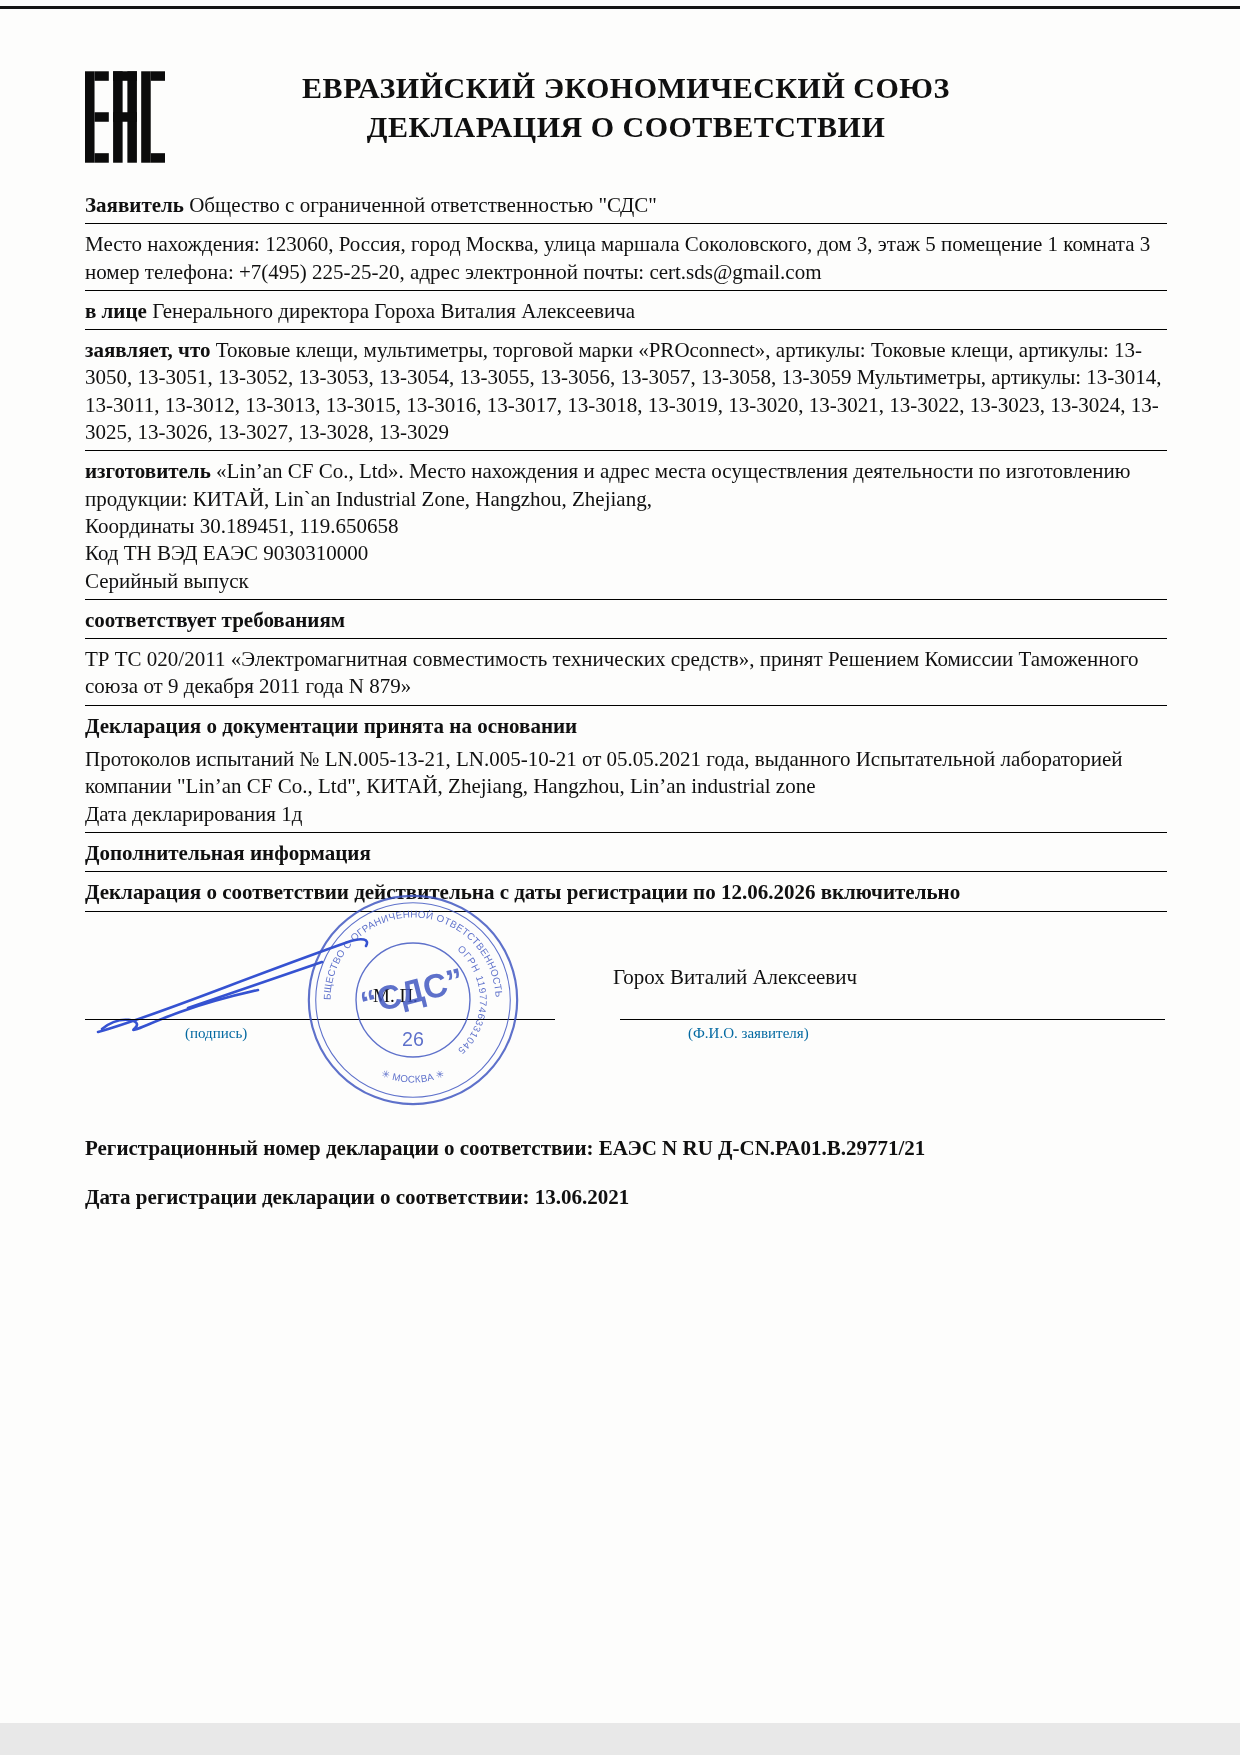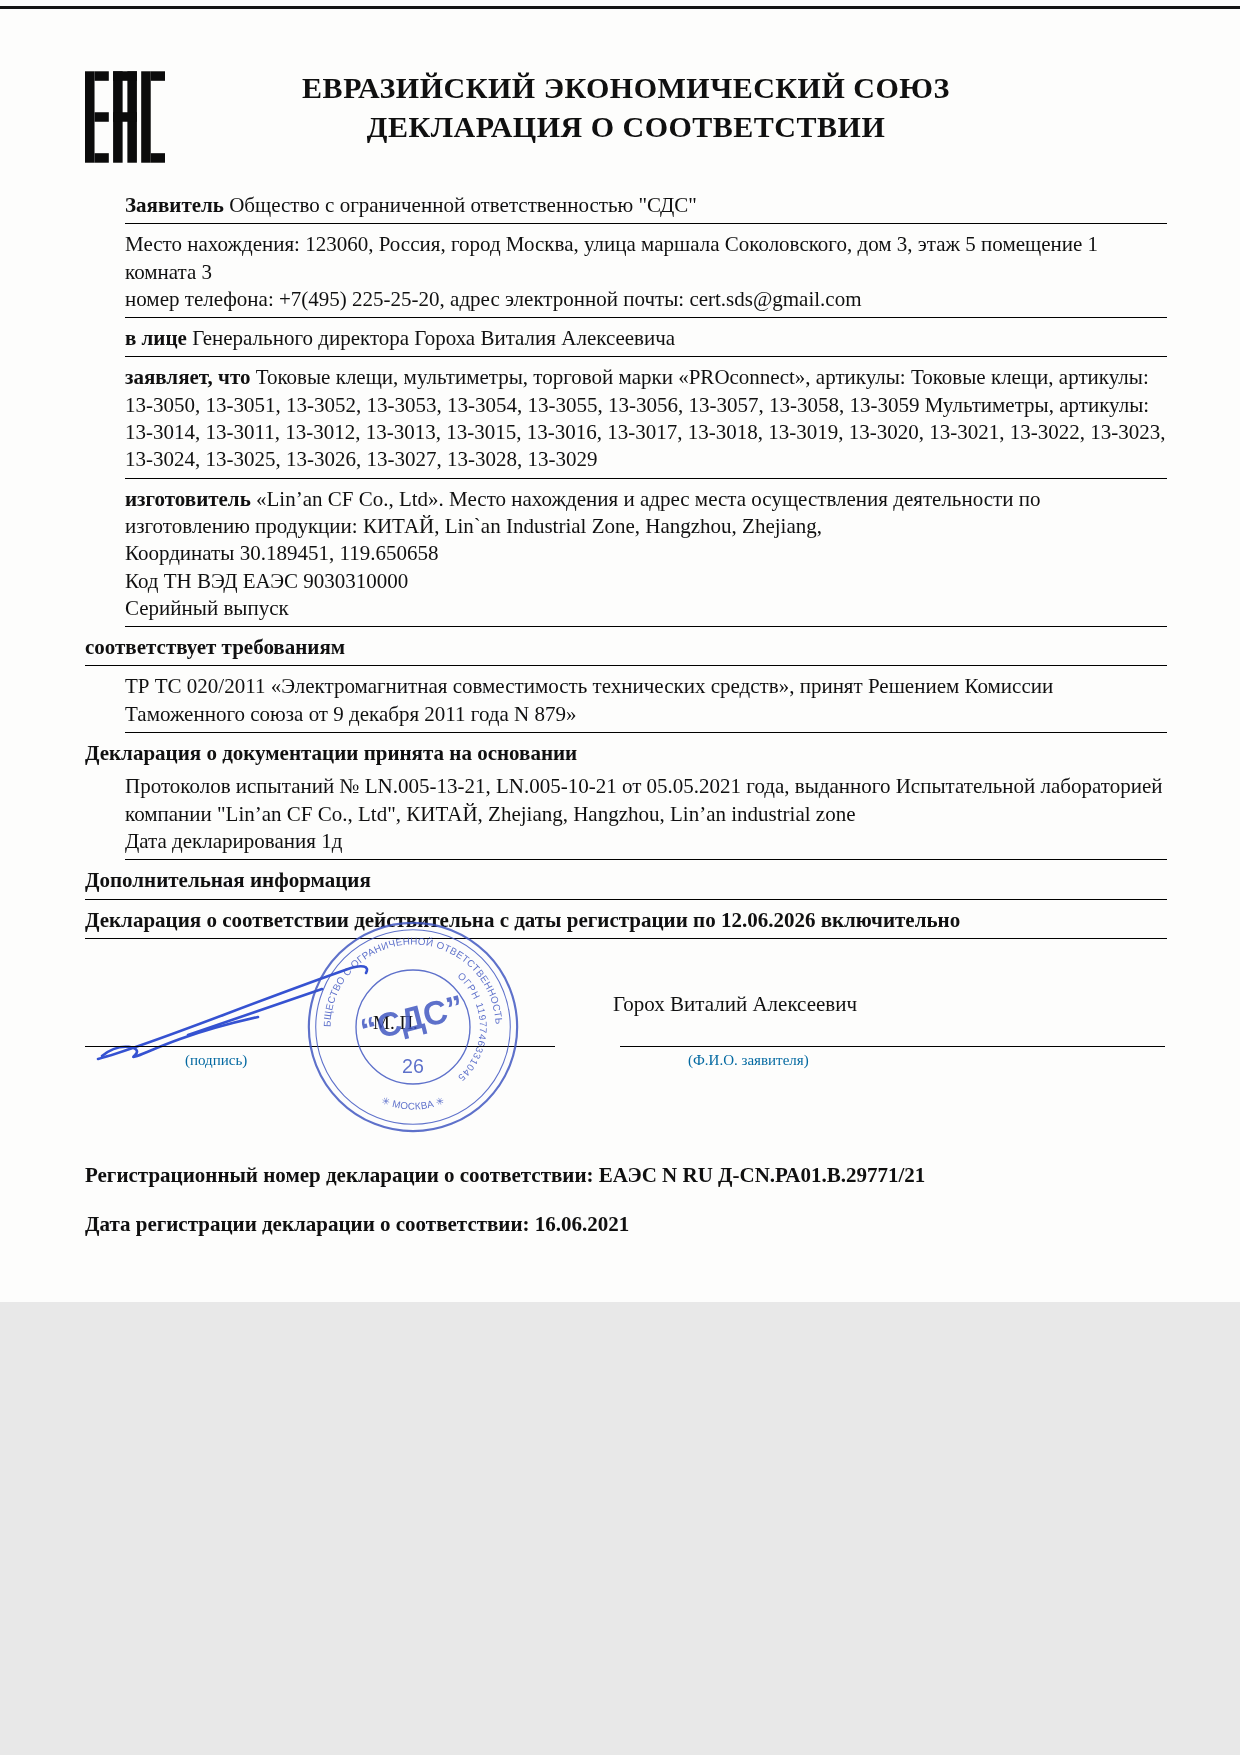--- a/index.html
+++ b/index.html
@@ -1,38 +1,38 @@
 <!DOCTYPE html>
 <html lang="ru"><head>
 <meta charset="utf-8">
 <style>
   html,body { margin:0; padding:0; background:#e8e8e8; }
   .page {
     position:relative;
-    width:1240px; height:1302px;
+    width:1240px; height:1723px;
     margin:0 auto;
     background:#fdfdfc;
     font-family:"Liberation Serif", serif;
     color:#101010;
     box-sizing:border-box;
     padding:64px 73px 0 85px;
     overflow:hidden;
   }
   .top-scan-line { position:absolute; top:6px; left:0; width:100%; height:3px; background:#141414; }
 
   
   .doc-header { position:relative; min-height:112px; margin-bottom:14px; }
   .eac-logo { position:absolute; left:0; top:6px; width:80px; height:94px; }
   .titles { text-align:center; padding-top:4px; }
   .title-line { font-size:30px; font-weight:bold; line-height:1.3; letter-spacing:0.5px; }
 
   
   p { margin:0; font-size:21px; line-height:1.3; }
   .lbl { font-weight:bold; }
-  .block { padding:2px 0 4px;margin-left:40px; }
+  .block { padding:2px 0 4px; }
   .rule { border-bottom:1.5px solid #000; margin-bottom:5px; }
   .heading { font-weight:bold; font-size:21px; line-height:1.3; padding:2px 0 4px; }
 
   
   .sig-area { position:relative; height:190px; margin-top:4px; }
   .signature-svg { position:absolute; left:5px; top:15px; width:300px; height:110px; }
   .sig-line { position:absolute; top:102px; border-top:1.5px solid #000; }
   .sig-line.left { left:0; width:470px; }
   .sig-line.right { left:535px; width:545px; }
   .sig-caption { position:absolute; top:108px; font-size:15px; color:#0369a1; }
@@ -156,14 +156,14 @@
       <text class="stamp-center" x="115" y="118" transform="rotate(-14 115 110)">“СДС”</text>
       <text class="stamp-number" x="115" y="162">26</text>
     </svg>
 
     <div class="fio-name">Горох Виталий Алексеевич</div>
     <div class="sig-line right"></div>
     <div class="sig-caption right">(Ф.И.О. заявителя)</div>
   </div>
 
   <p class="footer-line first">Регистрационный номер декларации о соответствии: ЕАЭС N RU Д-CN.РА01.В.29771/21</p>
-  <p class="footer-line second">Дата регистрации декларации о соответствии: 16.06.2021</p>
+  <p class="footer-line second">Дата регистрации декларации о соответствии: 13.06.2021</p>
 </div>
 
 </body></html>

